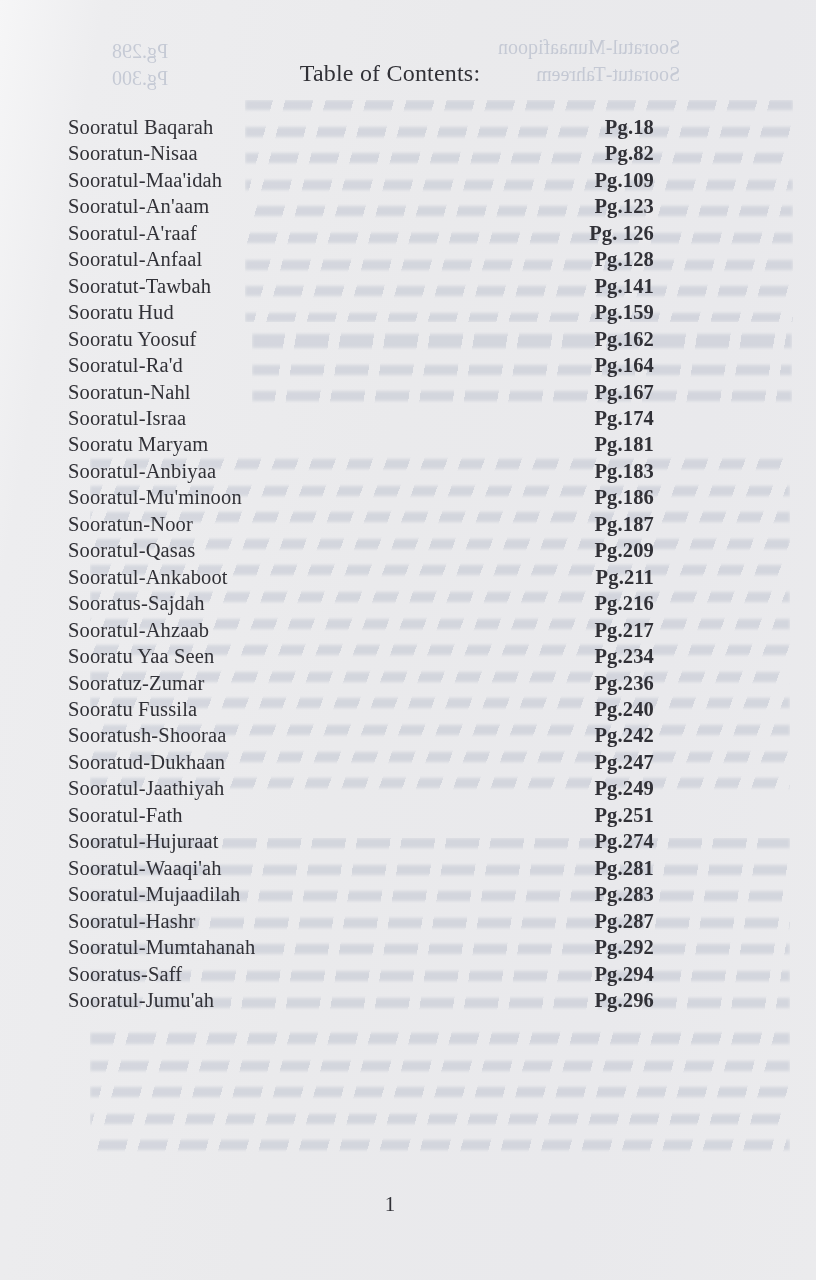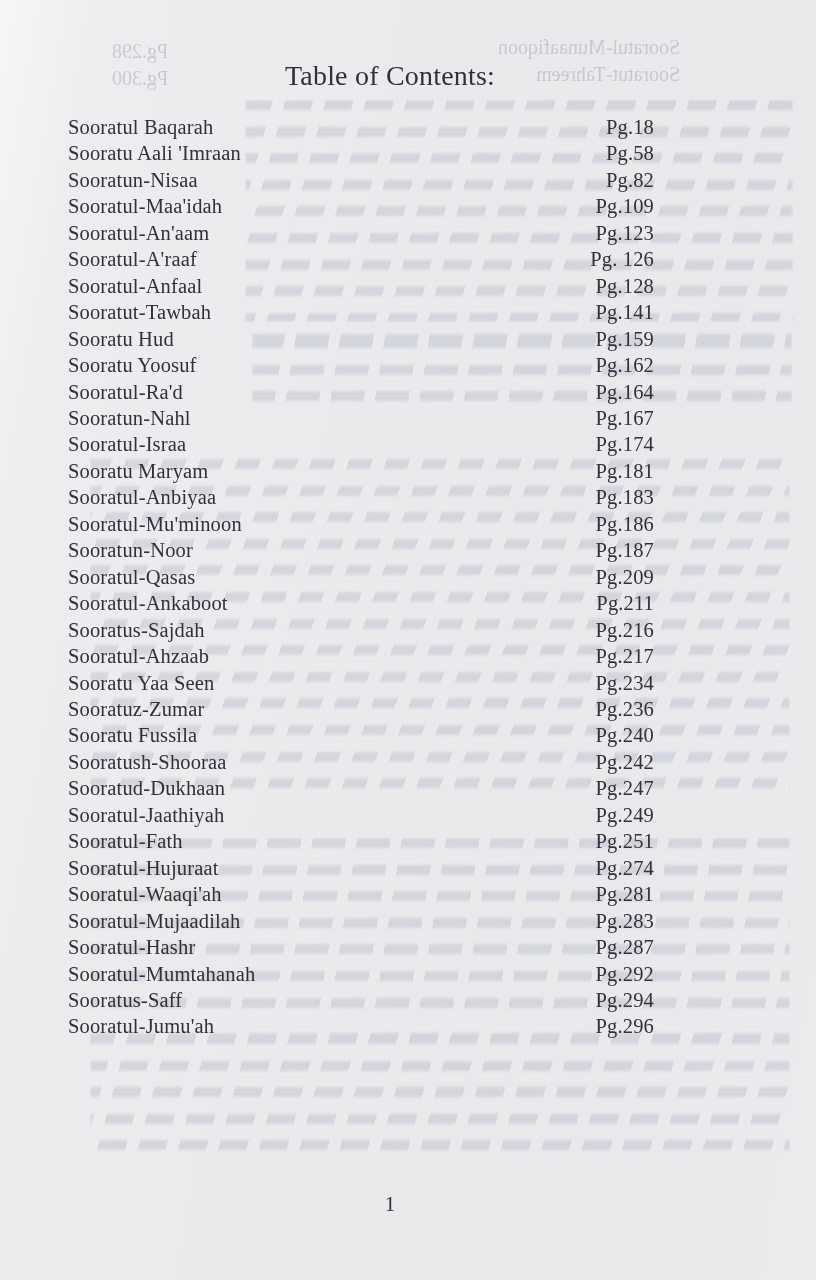--- a/index.html
+++ b/index.html
@@ -35,39 +35,39 @@
     opacity:.40;
     pointer-events:none;
   }
   .ghost-block.g2{-webkit-mask-image:repeating-linear-gradient(99deg,#000 0 33px,transparent 33px 44px);mask-image:repeating-linear-gradient(99deg,#000 0 33px,transparent 33px 44px);}
   .ghost-block.g3{-webkit-mask-image:repeating-linear-gradient(110deg,#000 0 22px,transparent 22px 35px);mask-image:repeating-linear-gradient(110deg,#000 0 22px,transparent 22px 35px);}
   
   .title{
     position:absolute;
     top:60px;left:0;width:780px;
     text-align:center;
-    font-size:28px;
+    font-size:24px;
     font-weight:normal;
     margin:0;
     letter-spacing:.2px;
   }
   .toc{
     position:absolute;
     top:114px;left:68px;
     width:586px;
   }
   .toc-row{
     display:flex;
     justify-content:space-between;
     align-items:center;
     line-height:26.45px;
     font-size:20.5px;
     letter-spacing:.15px;
   }
-  .toc-row .pg{white-space:pre;}
+  .toc-row .pg{white-space:pre;font-weight:bold;}
   .footer-num{
     position:absolute;
     top:1192px;left:0;width:780px;
     text-align:center;
     font-size:21px;
   }
 </style>
 </head>
 <body>
 
@@ -89,24 +89,20 @@
   <div class="ghost-block" style="left:90px;top:1026px;width:700px;height:134px;background-position:0 8px;"></div>
 
   <h1 class="title">Table of Contents:</h1>
 
   <div class="toc">
   <div class="toc-row">
     <span class="nm">Sooratul Baqarah</span>
     <span class="pg">Pg.18</span>
   </div>
 
-  <div class="toc-row">
-    <span class="nm">Sooratu Aali 'Imraan</span>
-    <span class="pg">Pg.58</span>
-  </div>
 
   <div class="toc-row">
     <span class="nm">Sooratun-Nisaa</span>
     <span class="pg">Pg.82</span>
   </div>
 
   <div class="toc-row">
     <span class="nm">Sooratul-Maa'idah</span>
     <span class="pg">Pg.109</span>
   </div>

